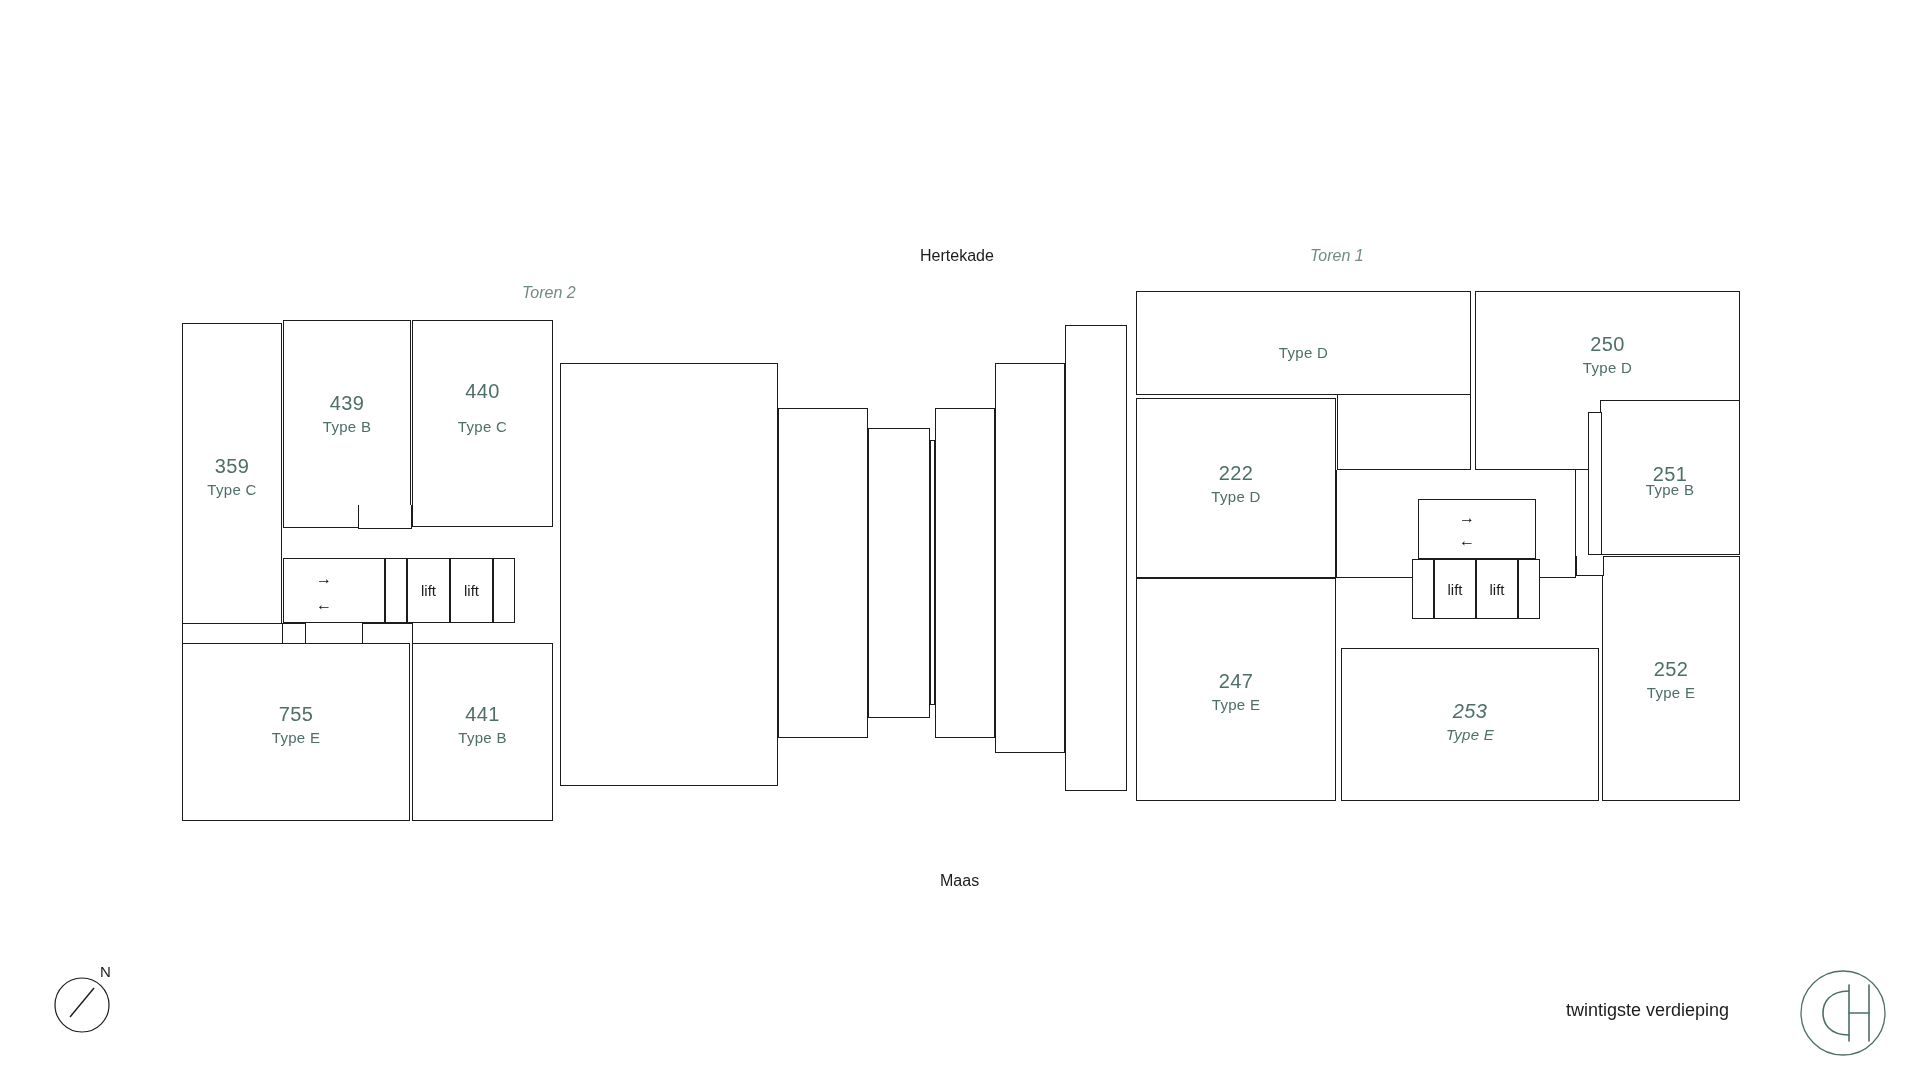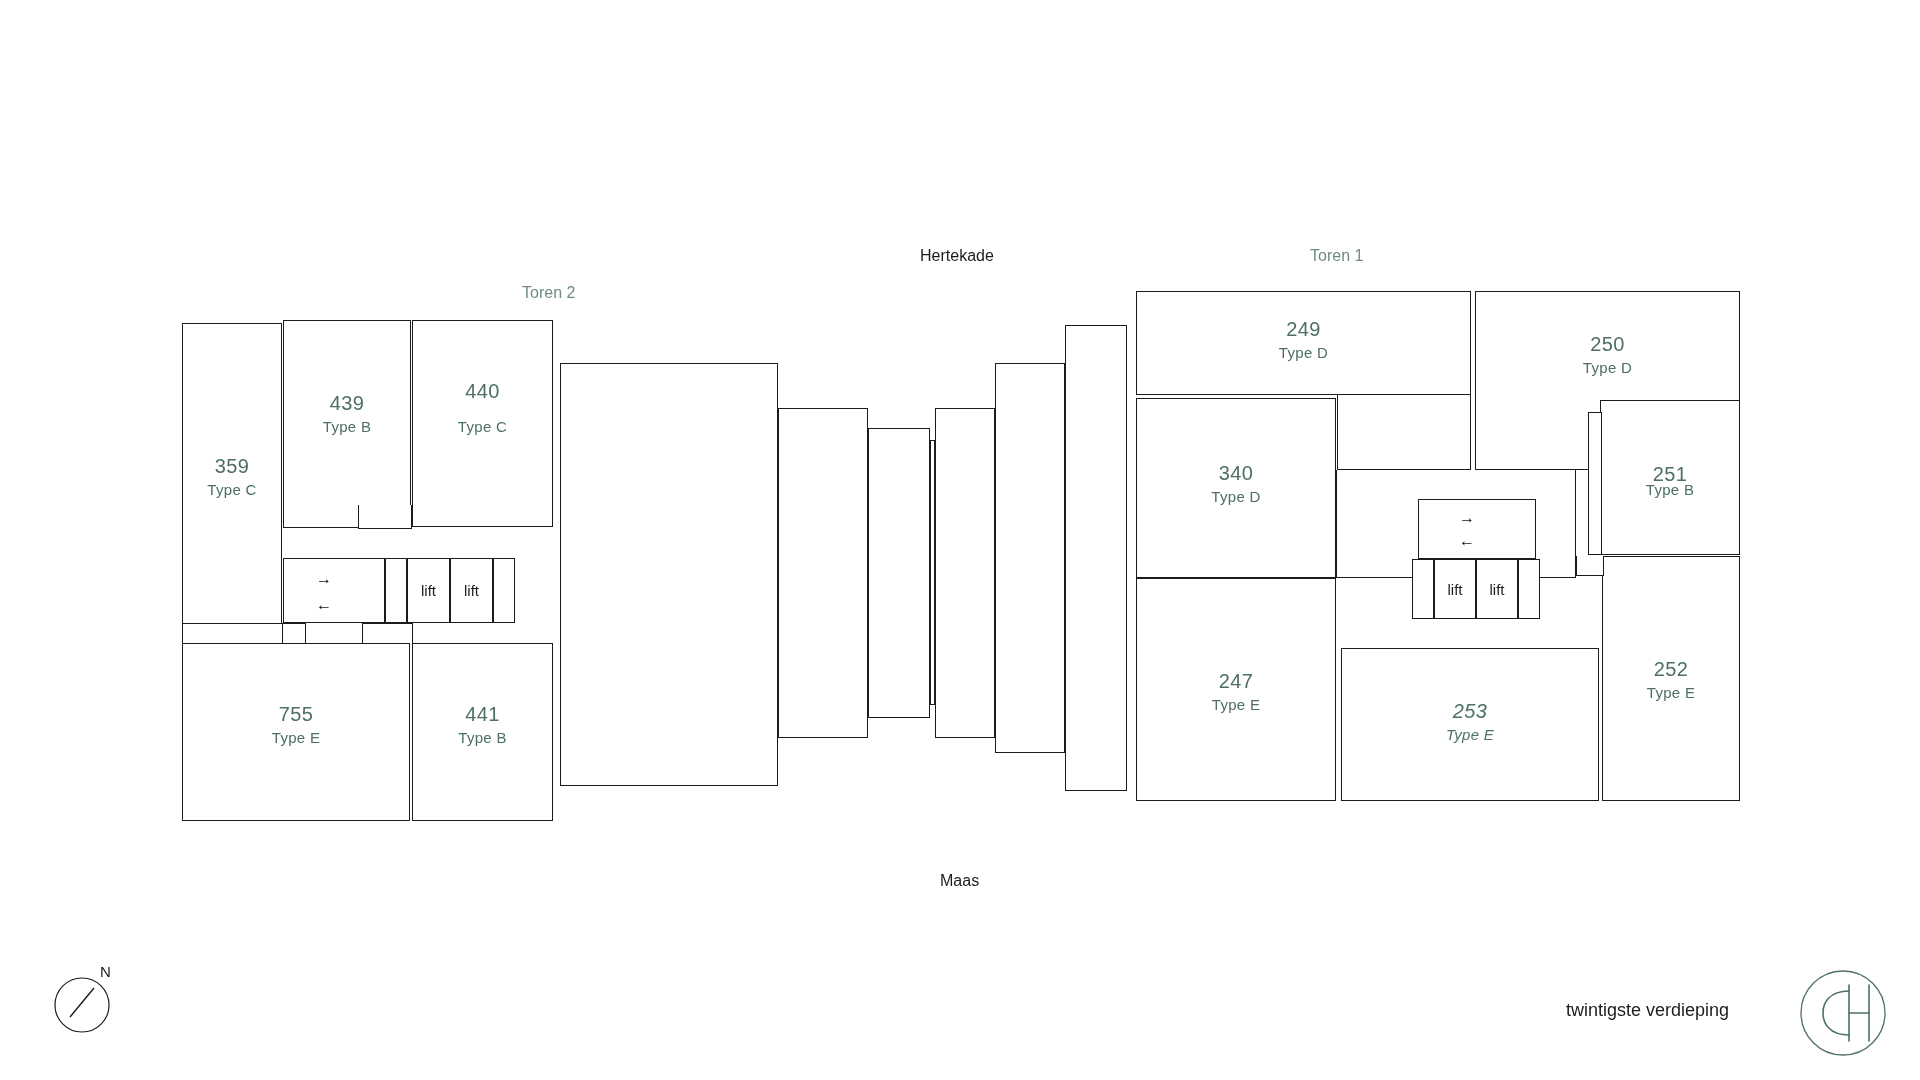--- a/index.html
+++ b/index.html
@@ -80,20 +80,21 @@
   }
   
   .maptext {
     position: absolute;
     font-size: 16px;
     color: #1c1c1c;
     white-space: nowrap;
   }
   .maptext.muted {
     color: #6f8b85;
+    font-style: italic;
   }
   .footer-text {
     position: absolute;
     font-size: 18px;
     color: #1c1c1c;
     white-space: nowrap;
   }
   
   .compass {
     position: absolute;
@@ -161,38 +162,37 @@
 
   <div class="core" style="left:560px; top:363px; width:218px; height:423px;"></div>
   <div class="core" style="left:778px; top:408px; width:90px; height:330px;"></div>
   <div class="core" style="left:868px; top:428px; width:62px; height:290px;"></div>
   <div class="core" style="left:930px; top:440px; width:5px; height:265px;"></div>
   <div class="core" style="left:935px; top:408px; width:60px; height:330px;"></div>
   <div class="core" style="left:995px; top:363px; width:70px; height:390px;"></div>
   <div class="core" style="left:1065px; top:325px; width:62px; height:466px;"></div>
 
   <div class="unit" style="left:1136px; top:291px; width:335px; height:104px;">
-    <div class="label num" style="top:25px;">249</div>
     <div class="label typ" style="top:51px;">Type D</div>
   </div>
   <div class="core" style="left:1337px; top:395px; width:134px; height:75px; border-top:none;"></div>
 
   <div class="unit" style="left:1475px; top:291px; width:265px; height:179px;">
     <div class="label num" style="top:40px;">250</div>
     <div class="label typ" style="top:66px;">Type D</div>
   </div>
 
   <div class="unit" style="left:1600px; top:400px; width:140px; height:155px;">
     <div class="label num" style="top:61px;">251</div>
     <div class="label typ" style="top:79px;">Type B</div>
   </div>
   <div class="core" style="left:1588px; top:412px; width:14px; height:143px;"></div>
 
   <div class="unit" style="left:1136px; top:398px; width:200px; height:180px;">
-    <div class="label num" style="top:62px;">340</div>
+    <div class="label num" style="top:62px;">222</div>
     <div class="label typ" style="top:88px;">Type D</div>
   </div>
   <div class="core" style="left:1336px; top:470px; width:240px; height:108px; border-top:none;"></div>
 
   <div class="arrowbox" style="left:1418px; top:499px; width:118px; height:60px;">
     <span class="arrow" style="left:40px; top:10px;">→</span>
     <span class="arrow" style="left:40px; top:33px;">←</span>
   </div>
   <div class="liftgroup" style="left:1412px; top:559px;">
     <div class="liftcell" style="left:0px; top:0px; width:22px; height:60px;"></div>

